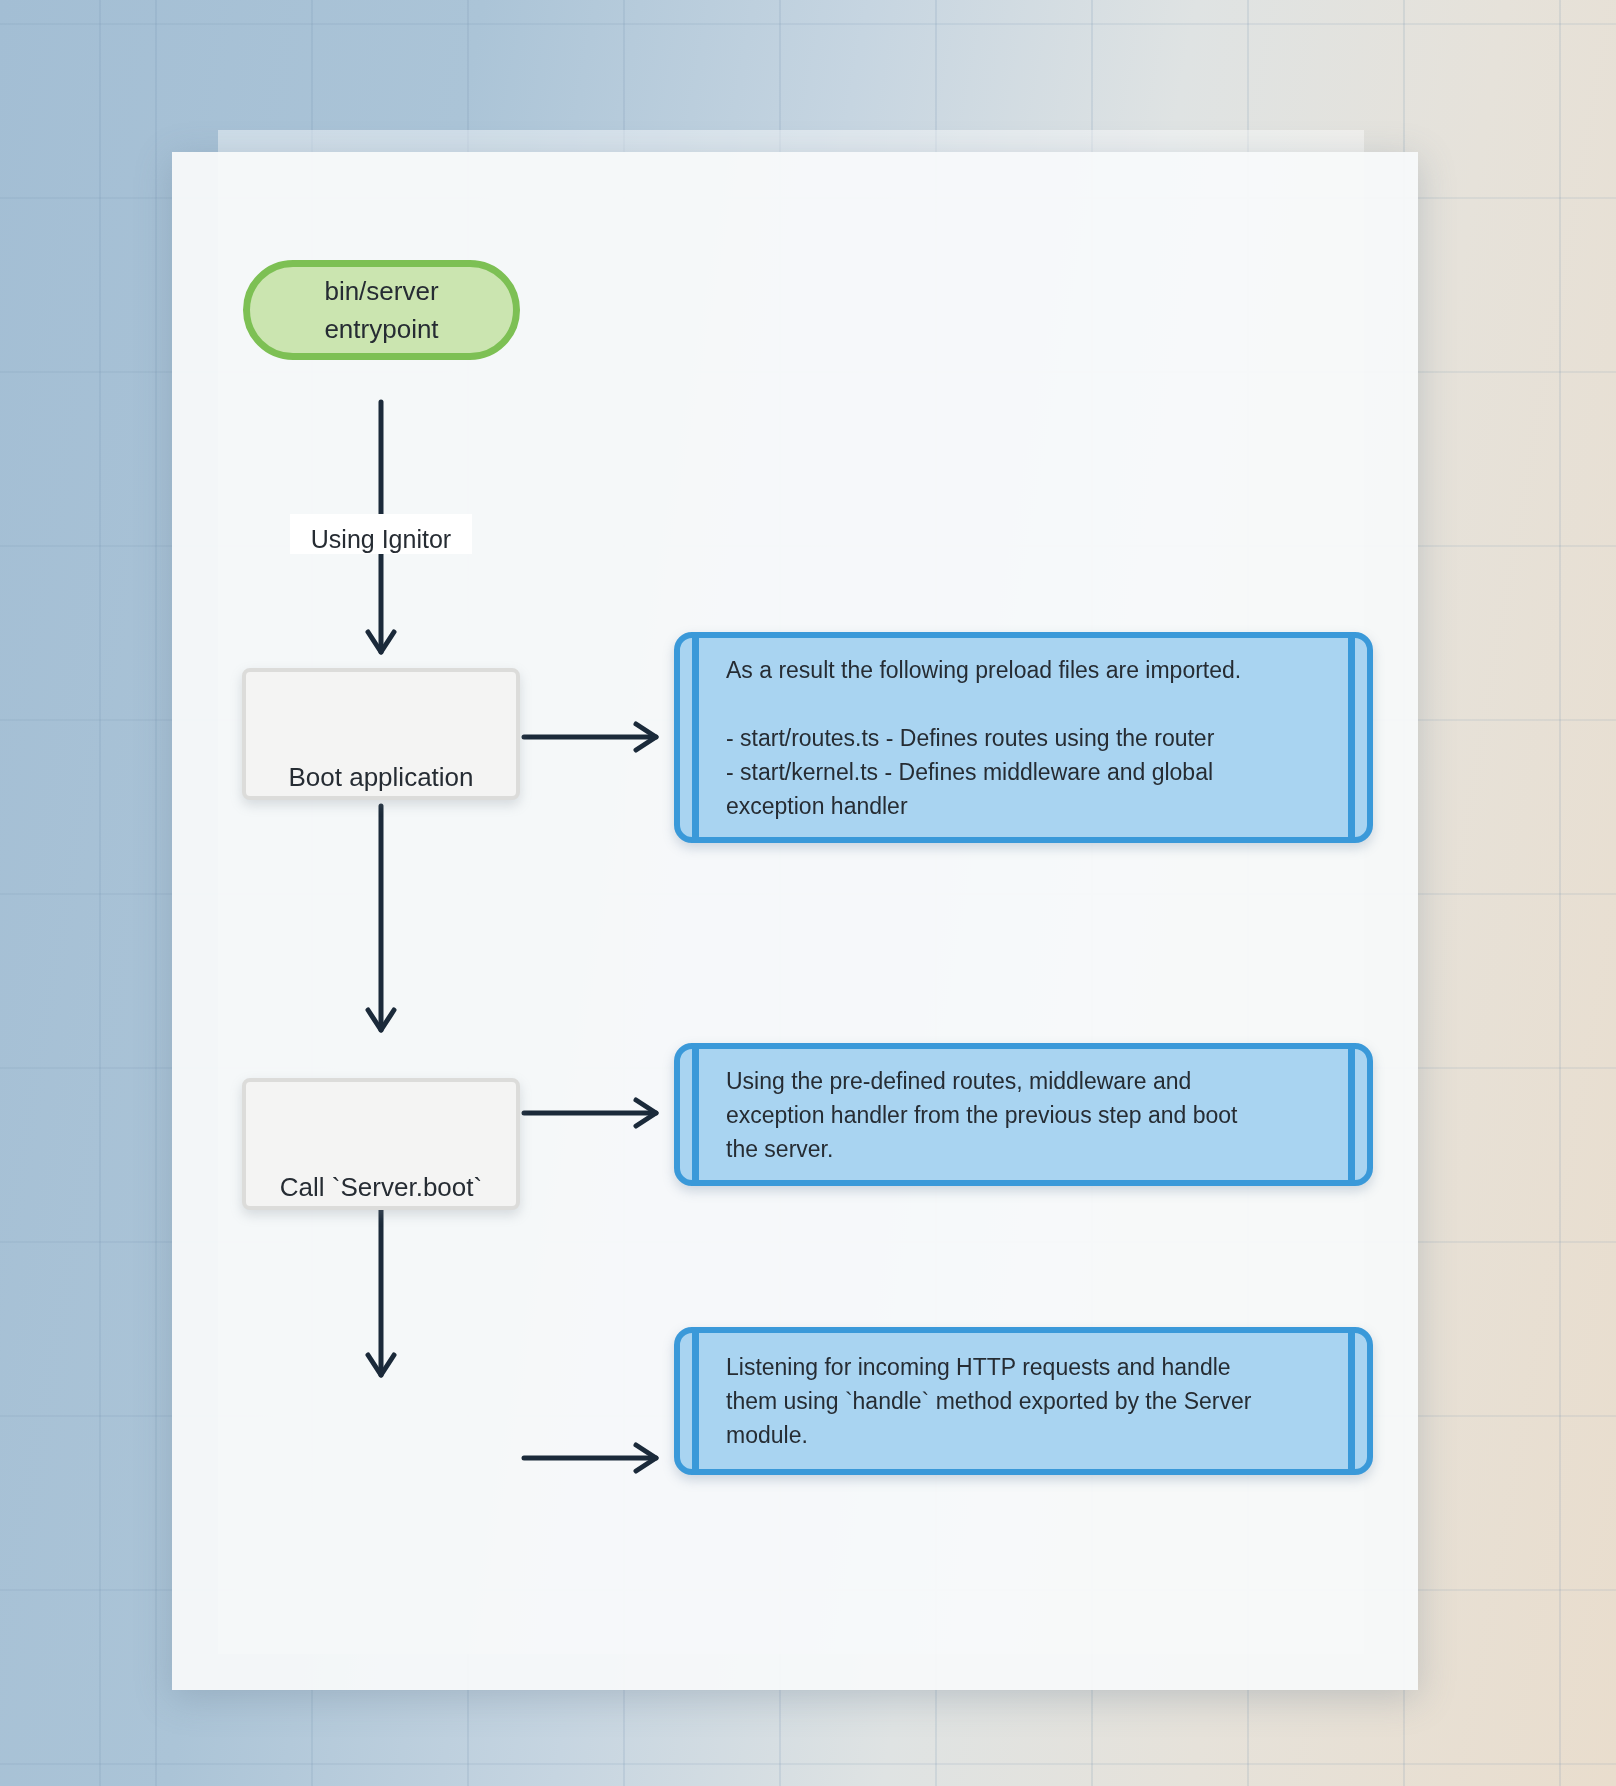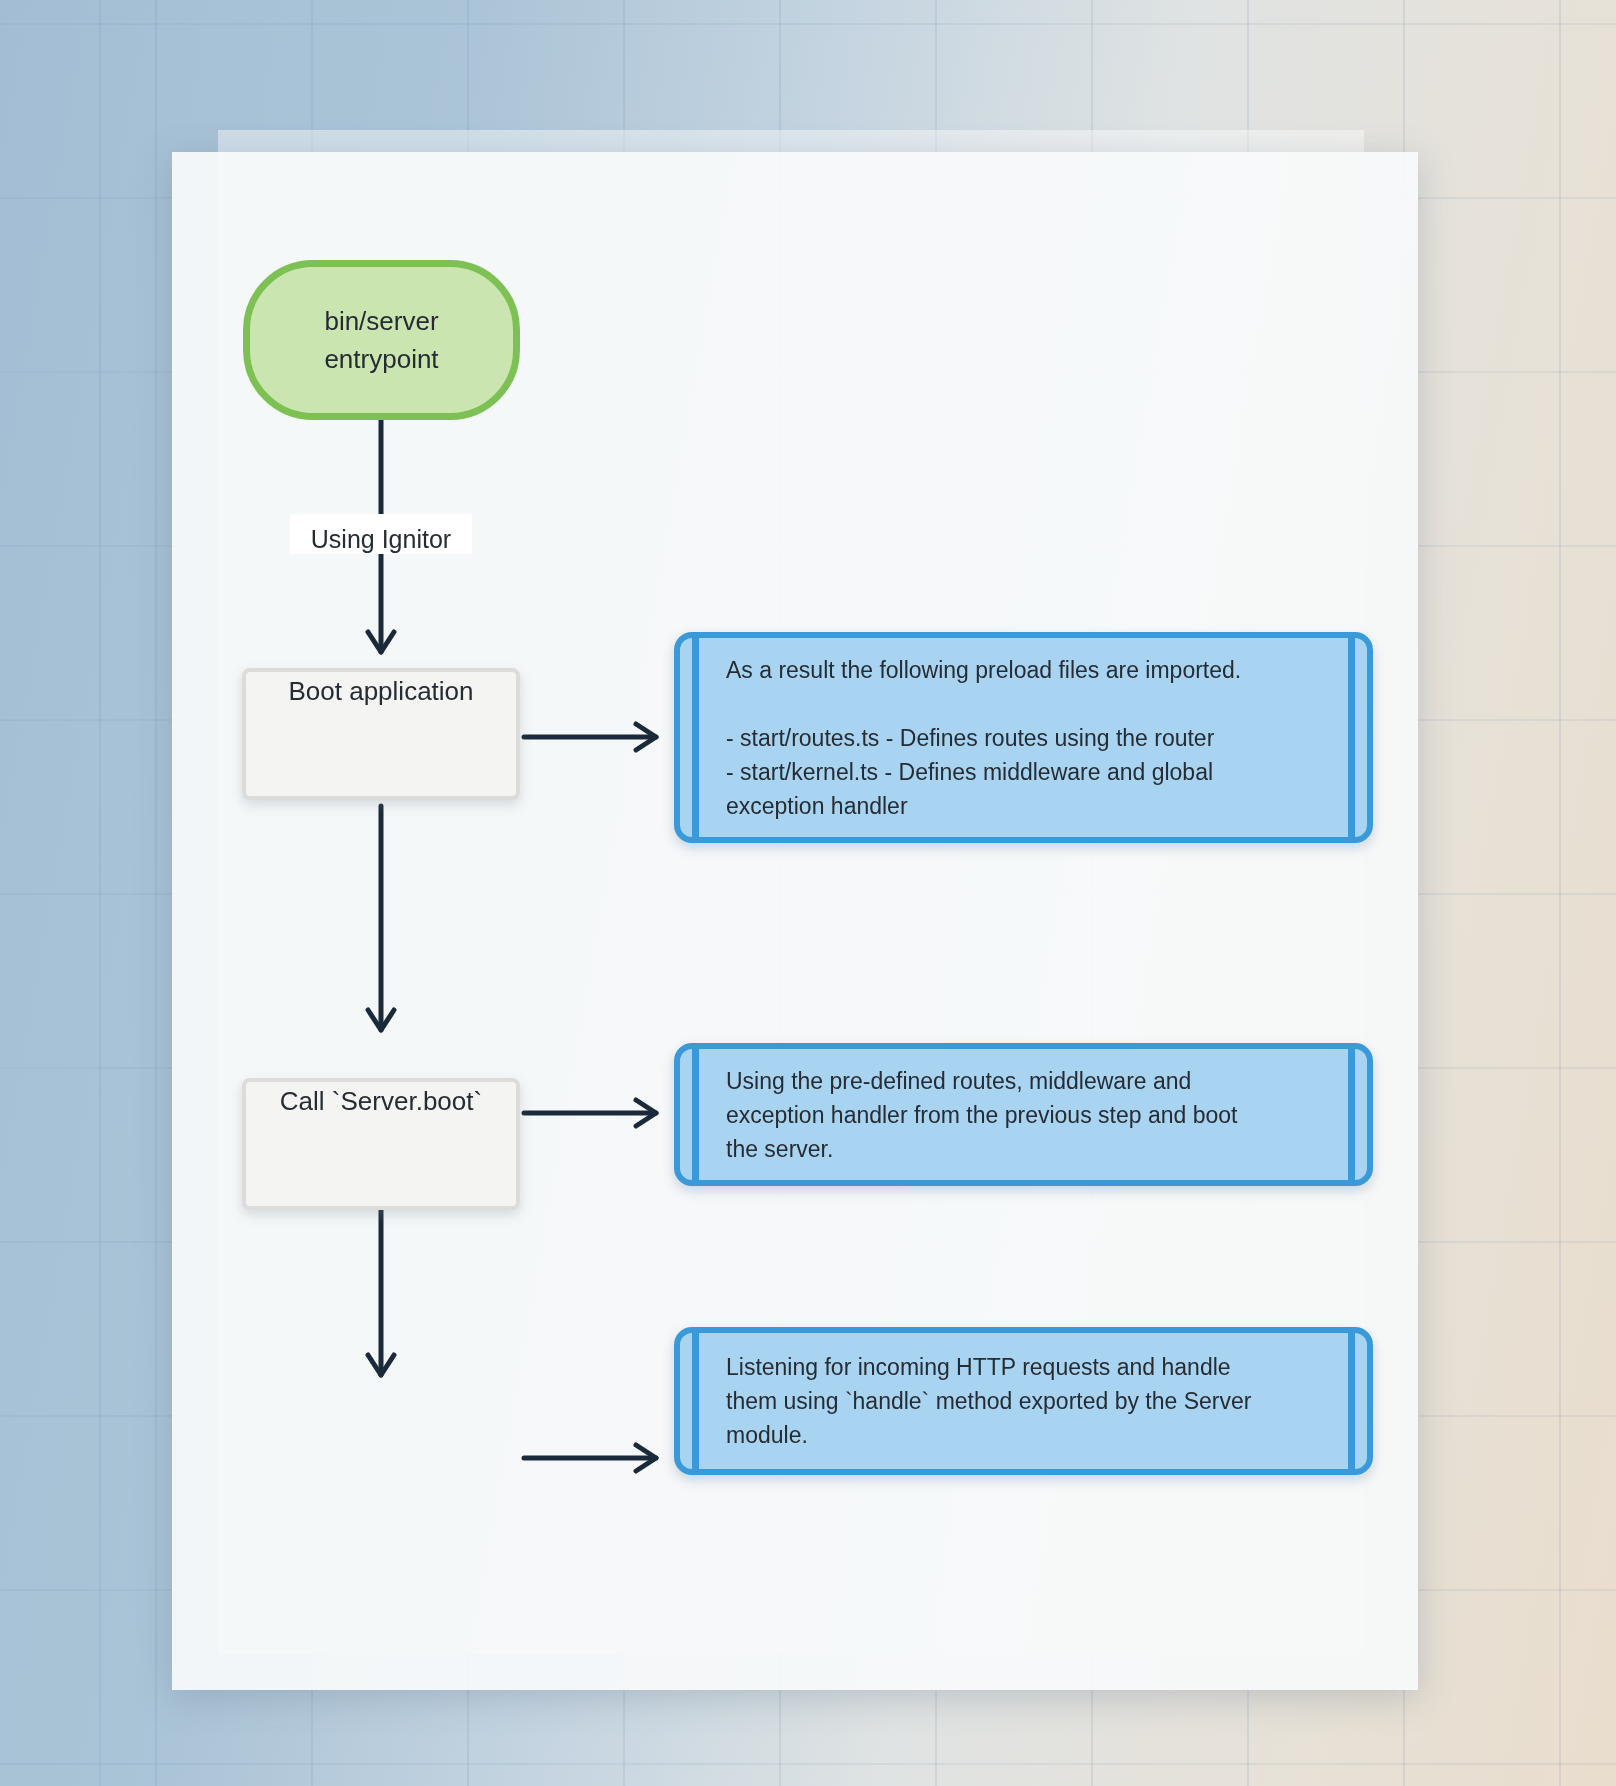--- a/index.html
+++ b/index.html
@@ -47,37 +47,37 @@
     fill: none;
     stroke: var(--arrow, #1b2a3a);
     stroke-width: 5;
     stroke-linecap: round;
     stroke-linejoin: round;
   }
 
   .node, .note, .edge-label { position: absolute; z-index: 4; box-sizing: border-box; }
 
   .node-entry {
-    left: 243px; top: 260px; width: 277px; height: 160px;
+    left: 243px; top: 260px; width: 277px; height: 100px;
     background: var(--entry-fill, #cbe5b0);
     border: 7px solid var(--entry-border, #7dc054);
     border-radius: 70px;
     display: flex; align-items: center; justify-content: center;
     text-align: center;
     font-size: 26px; line-height: 38px;
     white-space: pre-line;
   }
 
   .node-process {
     width: 278px; height: 132px; left: 242px;
     background: var(--process-fill, #f4f4f3);
     border: 4px solid var(--process-border, #dcdcda);
     border-radius: 8px;
     box-shadow: 0 5px 12px rgba(130,140,150,0.28);
-    display: flex; align-items: flex-start; justify-content: center;
+    display: flex; align-items: flex-end; justify-content: center;
     text-align: center;
     font-size: 26px; line-height: 38px;
     white-space: pre-line;
   }
   .node-boot  { top: 668px; }
   .node-call  { top: 1052px; margin-top: 26px; }
   .node-start { top: 1390px; }
 
   .edge-label {
     left: 290px; top: 514px; width: 182px; height: 40px;

